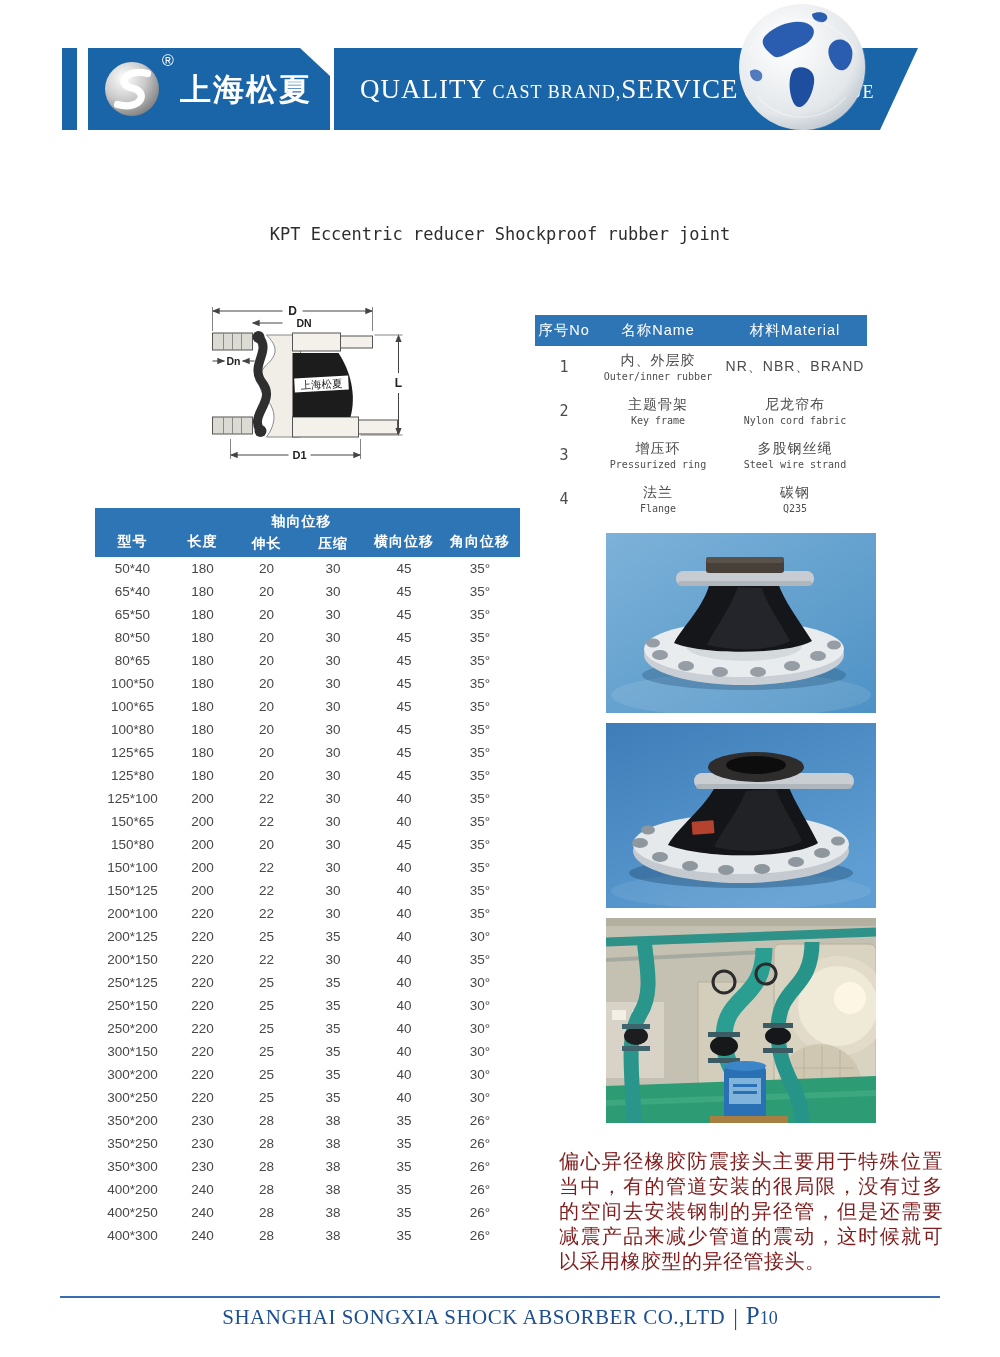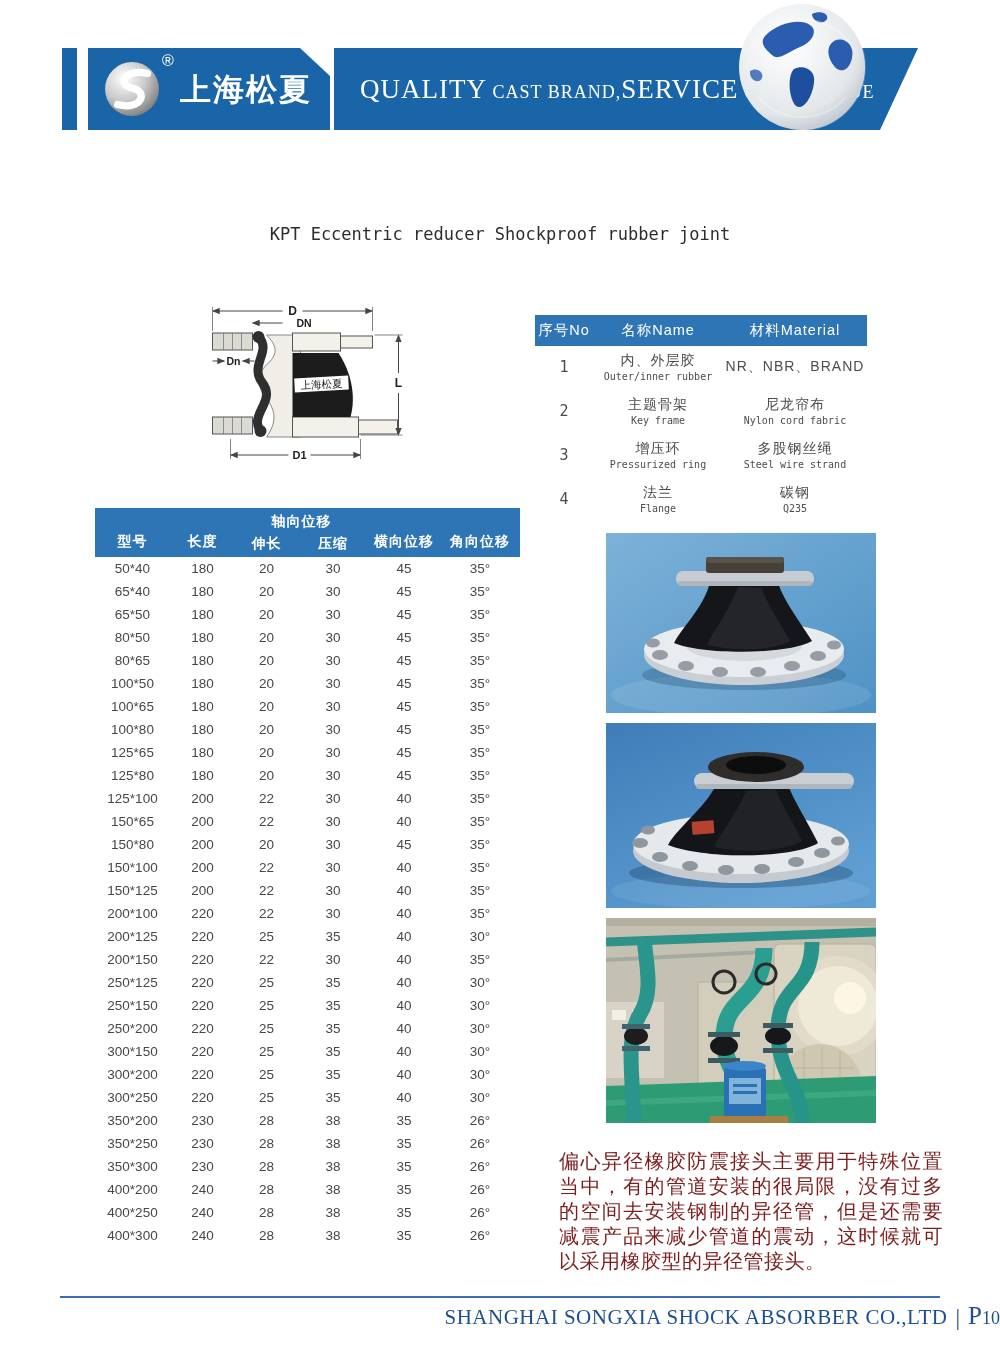--- a/index.html
+++ b/index.html
@@ -59,21 +59,21 @@
 
   
   .photos { position:absolute; left:606px; top:533px; width:270px; }
   .photos svg { display:block; margin-bottom:10px; }
 
   
   .description { position:absolute; left:551px; top:1149px; width:384px; font-size:20px; color:#7f1d1d; line-height:25px; text-align:justify; letter-spacing:0.5px;margin-left:8px; }
 
   
   .footer-line { position:absolute; left:60px; top:1296px; width:880px; height:2px; background:#3a6db6; }
-  .footer { position:absolute; top:1302px; left:0; width:1000px; text-align:right; font-family:"Liberation Serif","DejaVu Serif",serif; color:#1d4f91; }
+  .footer { position:absolute; top:1302px; left:0; width:1000px; text-align:center; font-family:"Liberation Serif","DejaVu Serif",serif; color:#1d4f91; }
   .footer .company { font-size:21px; letter-spacing:0.5px; }
   .footer .sep { font-size:23px; margin:0 8px; position:relative; top:1px; }
   .footer .page-no { display:inline-block; font-size:18px; }
   .footer .page-no::first-letter { font-size:25px; }
 </style>
 </head>
 <body>
 
 <div class="page">
 

